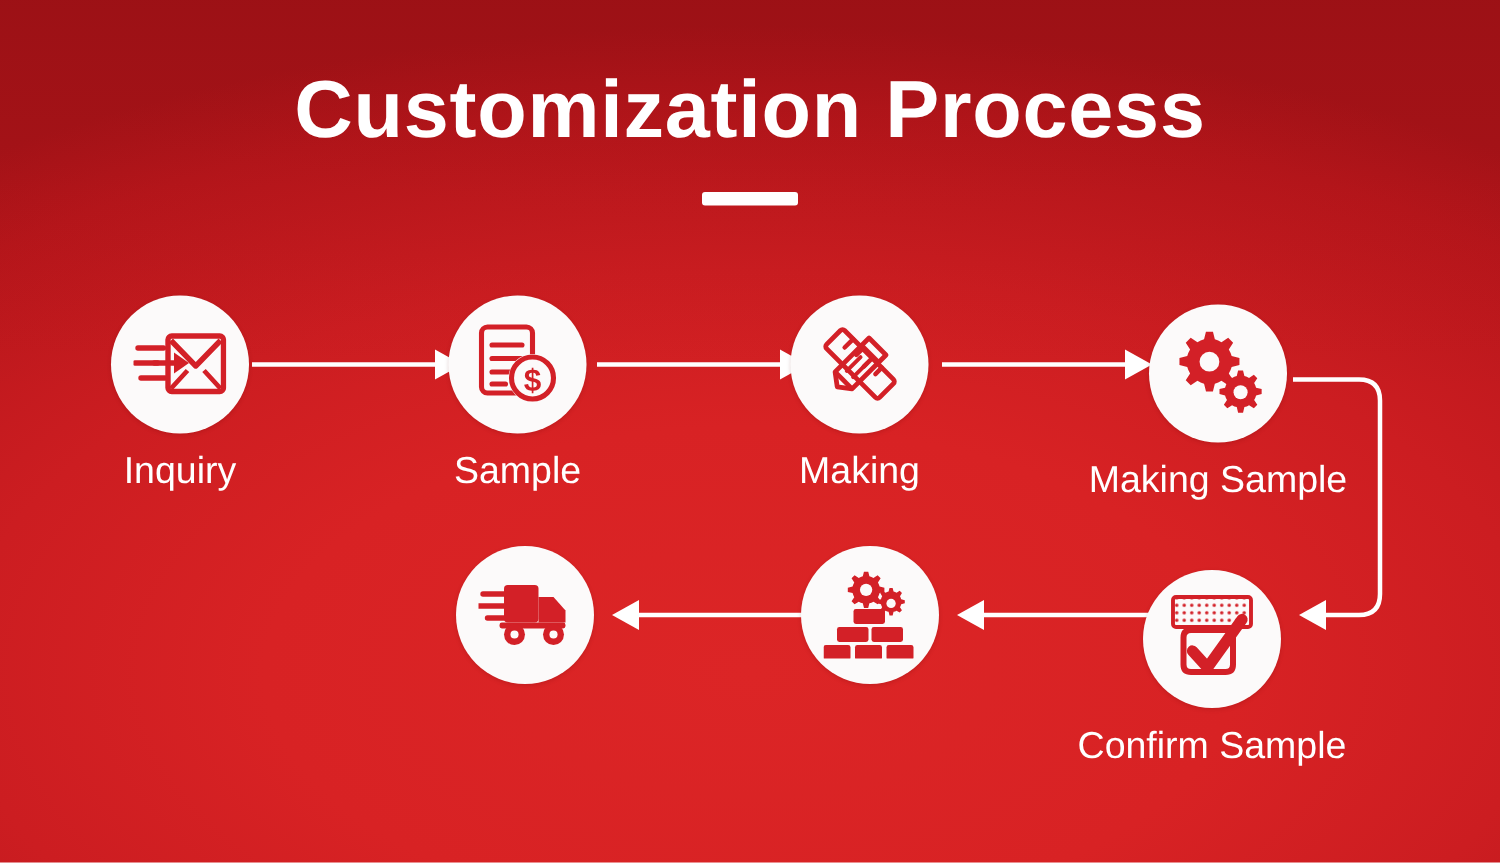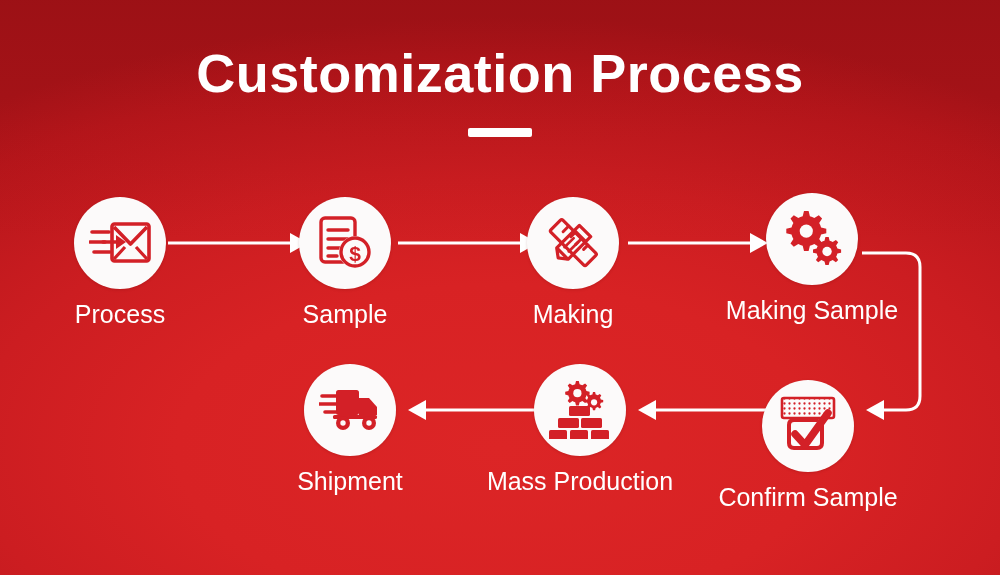--- a/index.html
+++ b/index.html
@@ -145,21 +145,21 @@
             <line x1="5" y1="35" x2="21" y2="35"></line>
             <line x1="14" y1="25" x2="30" y2="25"></line>
           </g>
           <polygon points="27,18 27,32 37,25" fill="#D32027"></polygon>
           <rect x="23" y="7" width="37" height="37" rx="2.5" fill="none" stroke="#D32027" stroke-width="3.6"></rect>
           <path d="M 25 10 L 41.5 27 L 58 10" fill="none" stroke="#D32027" stroke-width="3.6" stroke-linejoin="round"></path>
           <path d="M 25 42 L 36 30 M 58 42 L 47 30" fill="none" stroke="#D32027" stroke-width="3.2"></path>
         </svg>
       </span>
     </div>
-    <div class="node-label">Process</div>
+    <div class="node-label">Inquiry</div>
   </div>
 
   <div class="node" style="left:245px; top:197px;">
     <div class="circle">
       <span>
         <svg width="58" height="58" viewBox="0 0 58 58">
           <rect x="5" y="4" width="34" height="44" rx="4" fill="none" stroke="#D32027" stroke-width="3.4"></rect>
           <g stroke="#D32027" stroke-width="3.4" stroke-linecap="round">
             <line x1="12" y1="16" x2="32" y2="16"></line>
             <line x1="12" y1="25" x2="32" y2="25"></line>
@@ -194,21 +194,21 @@
             <line x1="39" y1="21" x2="39" y2="37" stroke="#D32027" stroke-width="3.2"></line>
             <line x1="20" y1="26" x2="33" y2="26" stroke="#D32027" stroke-width="2.6" stroke-linecap="round"></line>
             <line x1="20" y1="32" x2="33" y2="32" stroke="#D32027" stroke-width="2.6" stroke-linecap="round"></line>
           </g>
         </svg>
       </span>
     </div>
     <div class="node-label">Making</div>
   </div>
 
-  <div class="node" style="left:712px; top:193px;">
+  <div class="node" style="left:712px; top:203px;">
     <div class="circle">
       <span>
         <svg width="60" height="56" viewBox="0 0 60 56">
           <g fill="#D32027">
             <path d="M22 0 l4.6 0 1.3 5.2 a17 17 0 0 1 4.4 1.9 l4.5-2.9 3.3 3.3 -2.9 4.5 a17 17 0 0 1 1.9 4.4 l5.2 1.3 0 4.6 -5.2 1.3 a17 17 0 0 1-1.9 4.4 l2.9 4.5 -3.3 3.3 -4.5-2.9 a17 17 0 0 1-4.4 1.9 l-1.3 5.2 -4.6 0 -1.3-5.2 a17 17 0 0 1-4.4-1.9 l-4.5 2.9 -3.3-3.3 2.9-4.5 a17 17 0 0 1-1.9-4.4 l-5.2-1.3 0-4.6 5.2-1.3 a17 17 0 0 1 1.9-4.4 l-2.9-4.5 3.3-3.3 4.5 2.9 a17 17 0 0 1 4.4-1.9 z"></path>
             <circle cx="24.3" cy="20.1" r="6.6" fill="#FCFAFA"></circle>
             <path d="M43.4 26 l3.3 0 .9 3.7 a12 12 0 0 1 3.1 1.3 l3.2-2.1 2.3 2.3 -2.1 3.2 a12 12 0 0 1 1.3 3.1 l3.7 .9 0 3.3 -3.7 .9 a12 12 0 0 1-1.3 3.1 l2.1 3.2 -2.3 2.3 -3.2-2.1 a12 12 0 0 1-3.1 1.3 l-.9 3.7 -3.3 0 -.9-3.7 a12 12 0 0 1-3.1-1.3 l-3.2 2.1 -2.3-2.3 2.1-3.2 a12 12 0 0 1-1.3-3.1 l-3.7-.9 0-3.3 3.7-.9 a12 12 0 0 1 1.3-3.1 l-2.1-3.2 2.3-2.3 3.2 2.1 a12 12 0 0 1 3.1-1.3 z"></path>
             <circle cx="45.05" cy="40.5" r="4.7" fill="#FCFAFA"></circle>
           </g>
         </svg>
@@ -247,21 +247,20 @@
             <rect x="20" y="25" width="21" height="10" rx="1.6"></rect>
             <rect x="9" y="37" width="21" height="10" rx="1.6"></rect>
             <rect x="32" y="37" width="21" height="10" rx="1.6"></rect>
             <rect x="0" y="49" width="18" height="10" rx="1.6"></rect>
             <rect x="21" y="49" width="18" height="10" rx="1.6"></rect>
             <rect x="42" y="49" width="18" height="10" rx="1.6"></rect>
           </g>
         </svg>
       </span>
     </div>
-    <div class="node-label">Mass Production</div>
   </div>
 
   <div class="node" style="left:250px; top:364px;">
     <div class="circle">
       <span>
         <svg width="62" height="46" viewBox="0 0 62 46">
           <g fill="#D32027">
             <rect x="17" y="3" width="23" height="25" rx="2.5"></rect>
             <path d="M 40 11 L 50 11 L 58 20 L 58 28 L 40 28 Z"></path>
             <rect x="14" y="28" width="44" height="4" rx="1.6"></rect>
@@ -271,16 +270,15 @@
             <line x1="0" y1="17" x2="17" y2="17"></line>
             <line x1="6" y1="25" x2="17" y2="25"></line>
           </g>
           <circle cx="24" cy="36" r="7" fill="#D32027"></circle>
           <circle cx="24" cy="36" r="2.7" fill="#FCFAFA"></circle>
           <circle cx="50" cy="36" r="7" fill="#D32027"></circle>
           <circle cx="50" cy="36" r="2.7" fill="#FCFAFA"></circle>
         </svg>
       </span>
     </div>
-    <div class="node-label">Shipment</div>
   </div>
 
 </div>
 
 </body></html>

